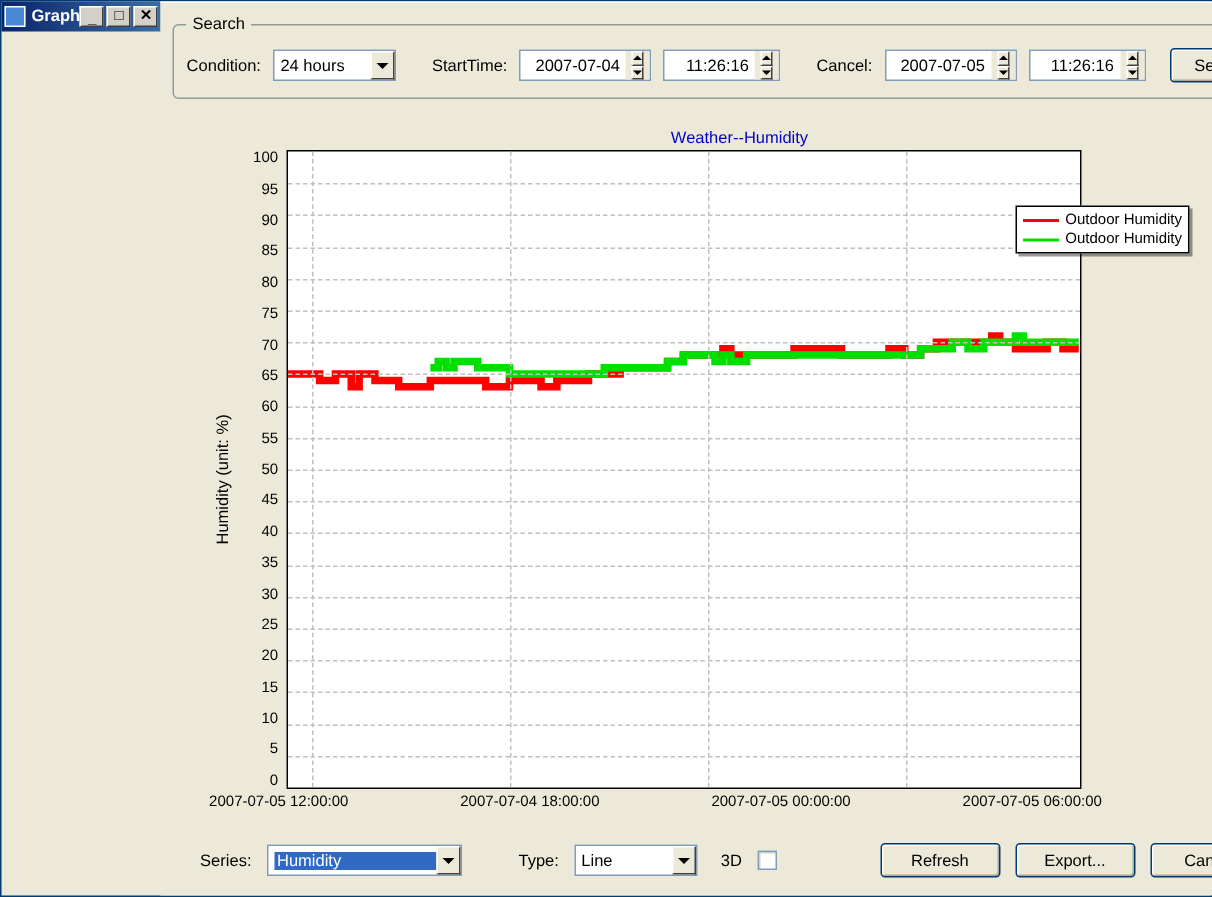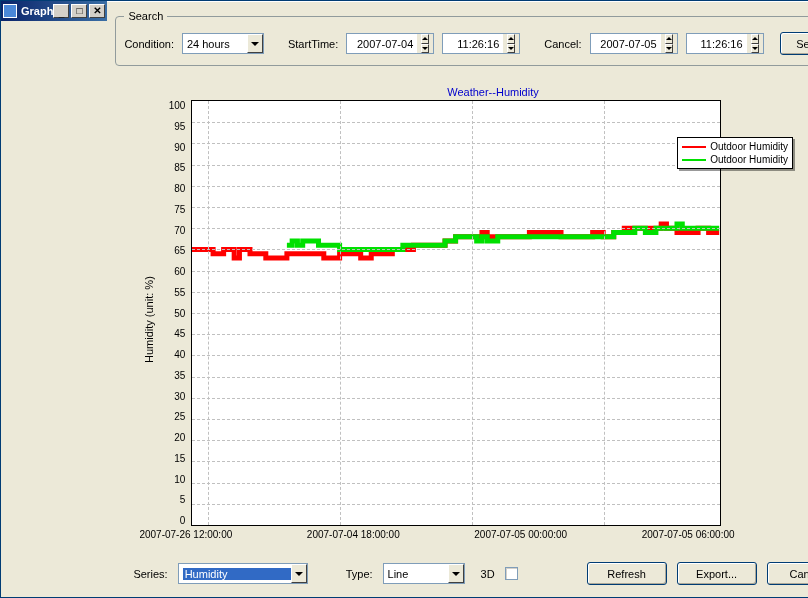--- a/index.html
+++ b/index.html
@@ -376,21 +376,21 @@
                 <div class="grid-v" style="left: 3%;"></div>
                 <div class="grid-v" style="left: 28%;"></div>
                 <div class="grid-v" style="left: 53%;"></div>
                 <div class="grid-v" style="left: 78%;"></div>
               </div>
             <div style="width:120px"></div>
           </div>
           <div class="xaxis">
             <div style="width:30px"></div>
             <div class="xticks" id="xticks">
-                <span>2007-07-26 12:00:00</span>
+                <span>2007-07-05 12:00:00</span>
                 <span>2007-07-04 18:00:00</span>
                 <span>2007-07-05 00:00:00</span>
                 <span>2007-07-05 06:00:00</span>
               </div>
             <div style="width:120px"></div>
           </div>
         </div>
       </div>
     </div>
 

